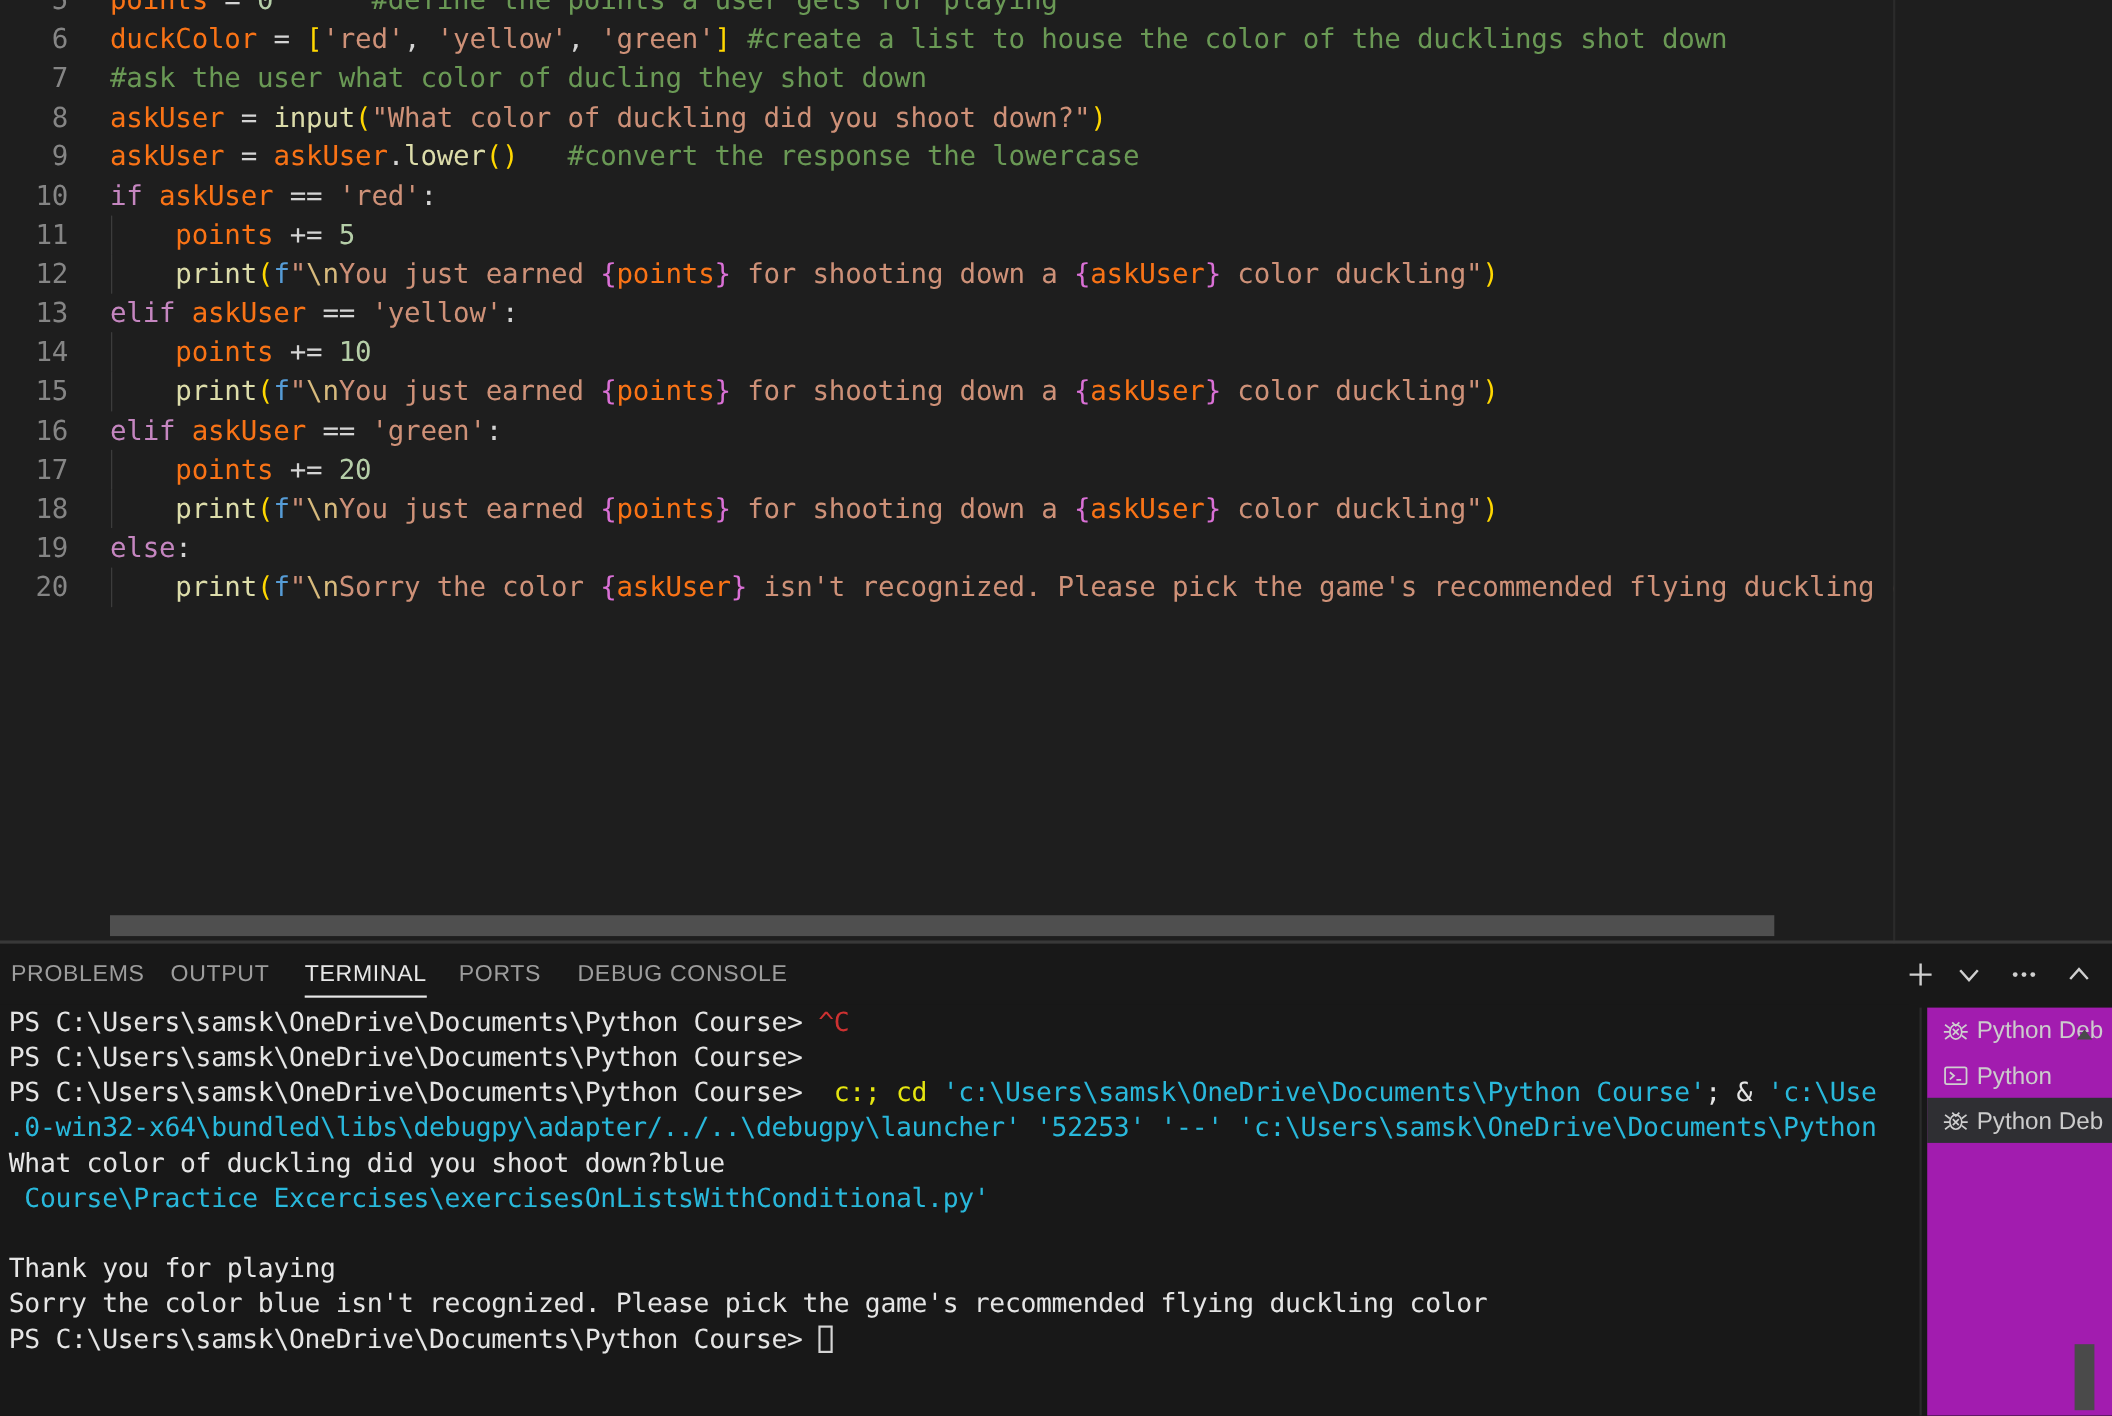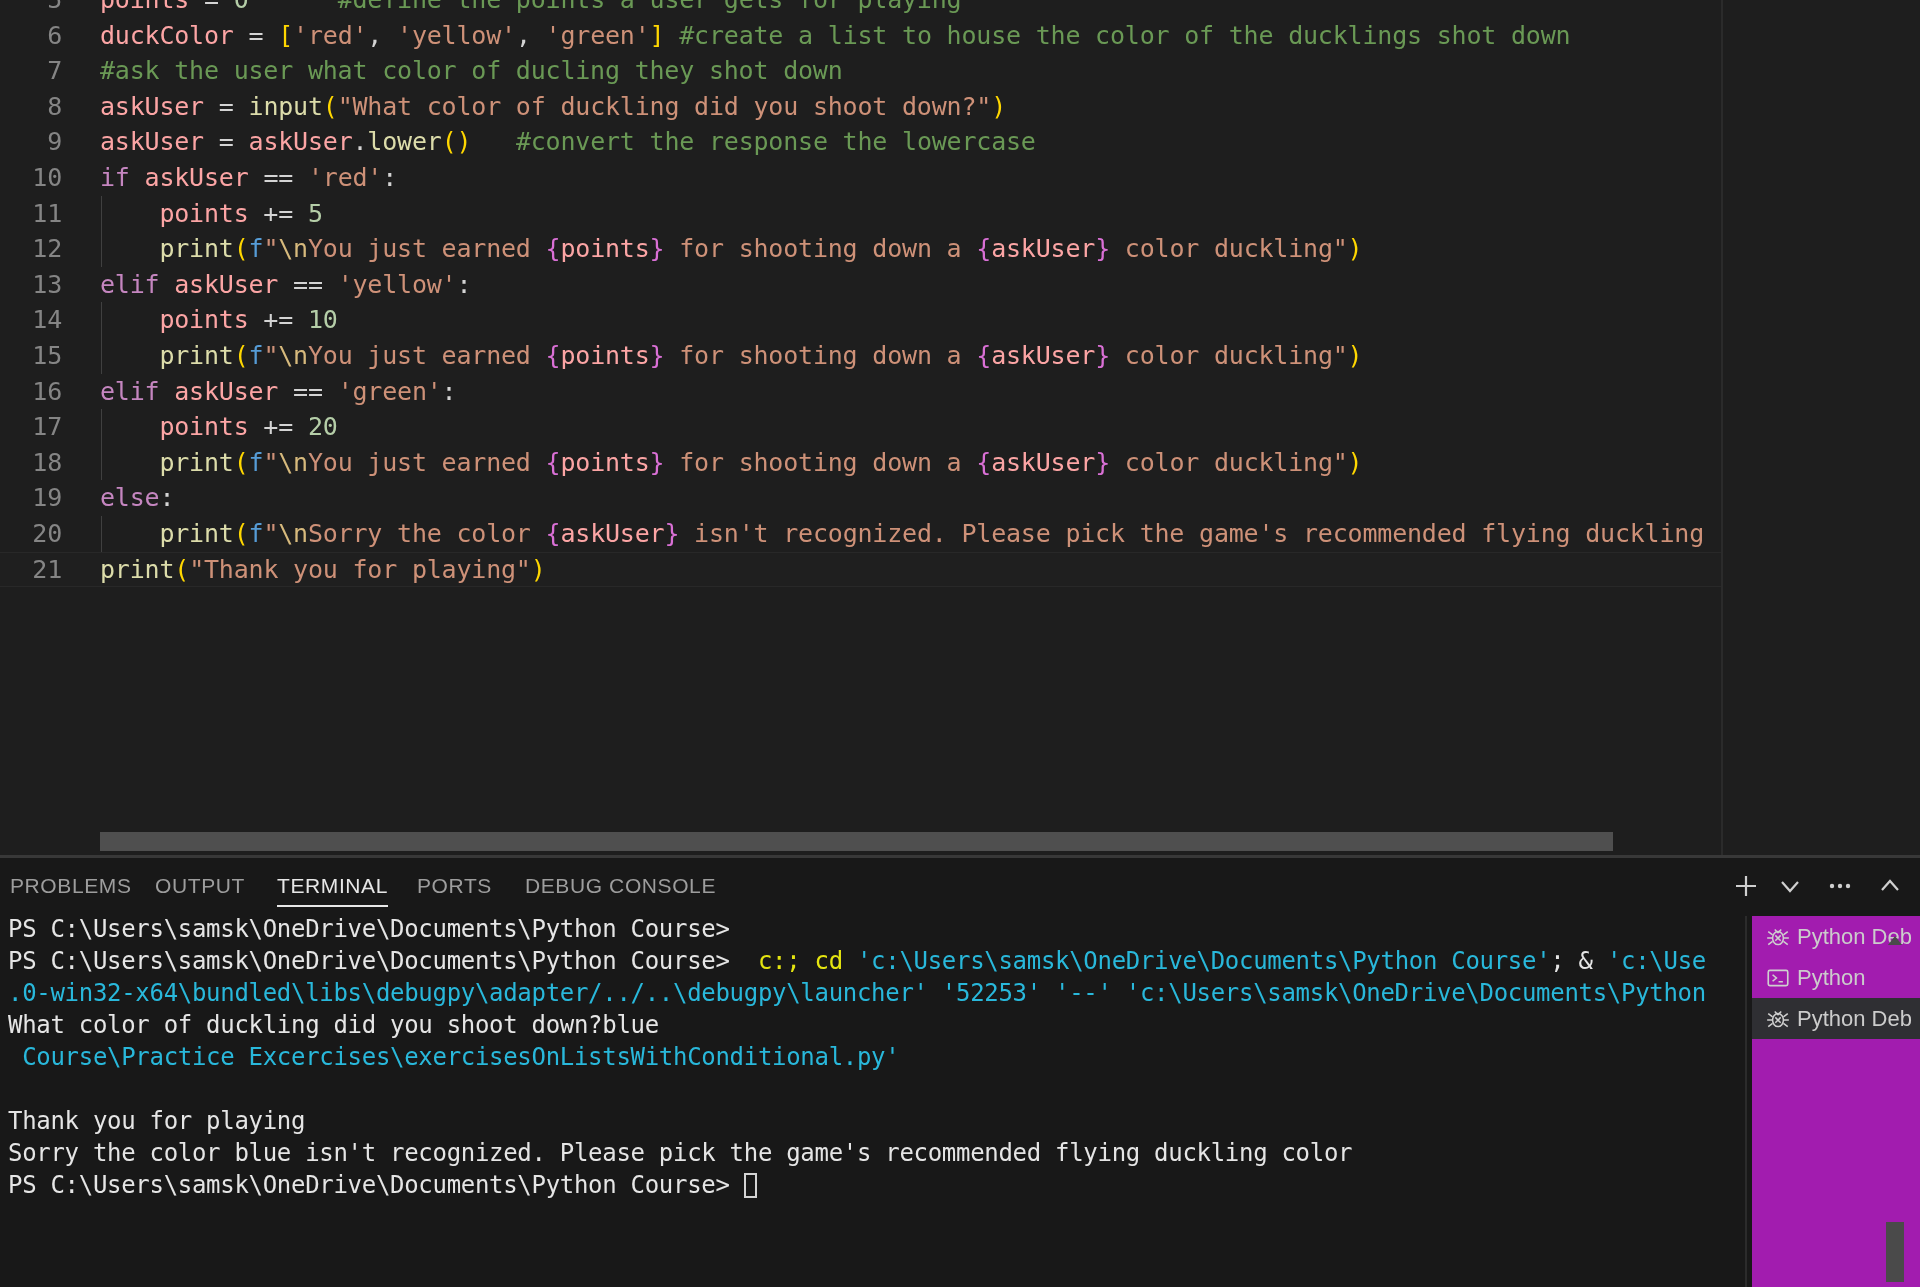--- a/index.html
+++ b/index.html
@@ -27,21 +27,21 @@
   .cline.current { background: #1f1f1f; box-shadow: inset 0 1px 0 #282828, inset 0 -1px 0 #282828; }
   .ln {
     position: absolute; left: 0; top: 0; width: 62px; text-align: right;
     color: #858585; font-size: 25px;
   }
   .code { position: absolute; left: 100px; top: 0; white-space: pre; }
   .ig { position: absolute; width: 1px; background: #404040; left: 101px; }
 
   
   .t-kw   { color: #c586c0; }
-  .t-var  { color: #fca5a5; }
+  .t-var  { color: #f97316; }
   .t-num  { color: #b5cea8; }
   .t-cmt  { color: #6a9955; }
   .t-str  { color: #ce9178; }
   .t-fn   { color: #dcdcaa; }
   .t-op   { color: #d4d4d4; }
   .t-paren{ color: #ffd700; }
   .t-brk  { color: #da70d6; }
   .t-esc  { color: #d7ba7d; }
   .t-pref { color: #569cd6; }
   .t-sq   { color: #ffd700; }
@@ -130,21 +130,20 @@
           <div class="cline"><span class="ln">11</span><span class="ig" style="top: 0px; height: 35.6px;"></span><span class="code"><span class="t-op">    </span><span class="t-var">points</span><span class="t-op"> += </span><span class="t-num">5</span></span></div>
           <div class="cline"><span class="ln">12</span><span class="ig" style="top: 0px; height: 35.6px;"></span><span class="code"><span class="t-op">    </span><span class="t-fn">print</span><span class="t-paren">(</span><span class="t-pref">f</span><span class="t-str">"</span><span class="t-esc">\n</span><span class="t-str">You just earned </span><span class="t-brk">{</span><span class="t-var">points</span><span class="t-brk">}</span><span class="t-str"> for shooting down a </span><span class="t-brk">{</span><span class="t-var">askUser</span><span class="t-brk">}</span><span class="t-str"> color duckling"</span><span class="t-paren">)</span></span></div>
           <div class="cline"><span class="ln">13</span><span class="code"><span class="t-kw">elif</span><span class="t-op"> </span><span class="t-var">askUser</span><span class="t-op"> == </span><span class="t-str">'yellow'</span><span class="t-op">:</span></span></div>
           <div class="cline"><span class="ln">14</span><span class="ig" style="top: 0px; height: 35.6px;"></span><span class="code"><span class="t-op">    </span><span class="t-var">points</span><span class="t-op"> += </span><span class="t-num">10</span></span></div>
           <div class="cline"><span class="ln">15</span><span class="ig" style="top: 0px; height: 35.6px;"></span><span class="code"><span class="t-op">    </span><span class="t-fn">print</span><span class="t-paren">(</span><span class="t-pref">f</span><span class="t-str">"</span><span class="t-esc">\n</span><span class="t-str">You just earned </span><span class="t-brk">{</span><span class="t-var">points</span><span class="t-brk">}</span><span class="t-str"> for shooting down a </span><span class="t-brk">{</span><span class="t-var">askUser</span><span class="t-brk">}</span><span class="t-str"> color duckling"</span><span class="t-paren">)</span></span></div>
           <div class="cline"><span class="ln">16</span><span class="code"><span class="t-kw">elif</span><span class="t-op"> </span><span class="t-var">askUser</span><span class="t-op"> == </span><span class="t-str">'green'</span><span class="t-op">:</span></span></div>
           <div class="cline"><span class="ln">17</span><span class="ig" style="top: 0px; height: 35.6px;"></span><span class="code"><span class="t-op">    </span><span class="t-var">points</span><span class="t-op"> += </span><span class="t-num">20</span></span></div>
           <div class="cline"><span class="ln">18</span><span class="ig" style="top: 0px; height: 35.6px;"></span><span class="code"><span class="t-op">    </span><span class="t-fn">print</span><span class="t-paren">(</span><span class="t-pref">f</span><span class="t-str">"</span><span class="t-esc">\n</span><span class="t-str">You just earned </span><span class="t-brk">{</span><span class="t-var">points</span><span class="t-brk">}</span><span class="t-str"> for shooting down a </span><span class="t-brk">{</span><span class="t-var">askUser</span><span class="t-brk">}</span><span class="t-str"> color duckling"</span><span class="t-paren">)</span></span></div>
           <div class="cline"><span class="ln">19</span><span class="code"><span class="t-kw">else</span><span class="t-op">:</span></span></div>
           <div class="cline"><span class="ln">20</span><span class="ig" style="top: 0px; height: 35.6px;"></span><span class="code"><span class="t-op">    </span><span class="t-fn">print</span><span class="t-paren">(</span><span class="t-pref">f</span><span class="t-str">"</span><span class="t-esc">\n</span><span class="t-str">Sorry the color </span><span class="t-brk">{</span><span class="t-var">askUser</span><span class="t-brk">}</span><span class="t-str"> isn't recognized. Please pick the game's recommended flying duckling col</span></span></div>
-          <div class="cline current"><span class="ln">21</span><span class="code"><span class="t-fn">print</span><span class="t-paren">(</span><span class="t-str">"Thank you for playing"</span><span class="t-paren">)</span></span></div>
         </div>
     </div>
 
     <div class="editor-right"></div>
     <div class="editor-vdiv"></div>
 
     <div class="hscroll-track"></div>
     <div class="hscroll-thumb"></div>
     <div class="editor-bottom-edge"></div>
   </div>
@@ -179,20 +178,21 @@
       </div>
       <div class="pact" style="left:152px">
         <svg width="26" height="26" viewBox="0 0 26 26">
           <path d="M5 17 L13 8 L21 17" stroke="#cfcfcf" stroke-width="2.2" fill="none"></path>
         </svg>
       </div>
     </div>
 
     <div class="term">
       <div class="term-lines" id="term-lines">
+          <div class="tline"><span class="tw">PS C:\Users\samsk\OneDrive\Documents\Python Course&gt; </span><span class="tr">^C</span></div>
           <div class="tline"><span class="tw">PS C:\Users\samsk\OneDrive\Documents\Python Course&gt;</span></div>
           <div class="tline"><span class="tw">PS C:\Users\samsk\OneDrive\Documents\Python Course&gt;  </span><span class="ty">c:; cd </span><span class="tc">'c:\Users\samsk\OneDrive\Documents\Python Course'</span><span class="tw">; &amp; </span><span class="tc">'c:\Use</span></div>
           <div class="tline"><span class="tc">.0-win32-x64\bundled\libs\debugpy\adapter/../..\debugpy\launcher' '52253' '--' 'c:\Users\samsk\OneDrive\Documents\Python</span></div>
           <div class="tline"><span class="tw">What color of duckling did you shoot down?blue</span></div>
           <div class="tline"><span class="tc"> Course\Practice Excercises\exercisesOnListsWithConditional.py'</span></div>
           <div class="tline"><span class="tw"></span></div>
           <div class="tline"><span class="tw">Thank you for playing</span></div>
           <div class="tline"><span class="tw">Sorry the color blue isn't recognized. Please pick the game's recommended flying duckling color</span></div>
           <div class="tline"><span class="tw">PS C:\Users\samsk\OneDrive\Documents\Python Course&gt; </span><span class="cursor"></span></div>
         </div>

